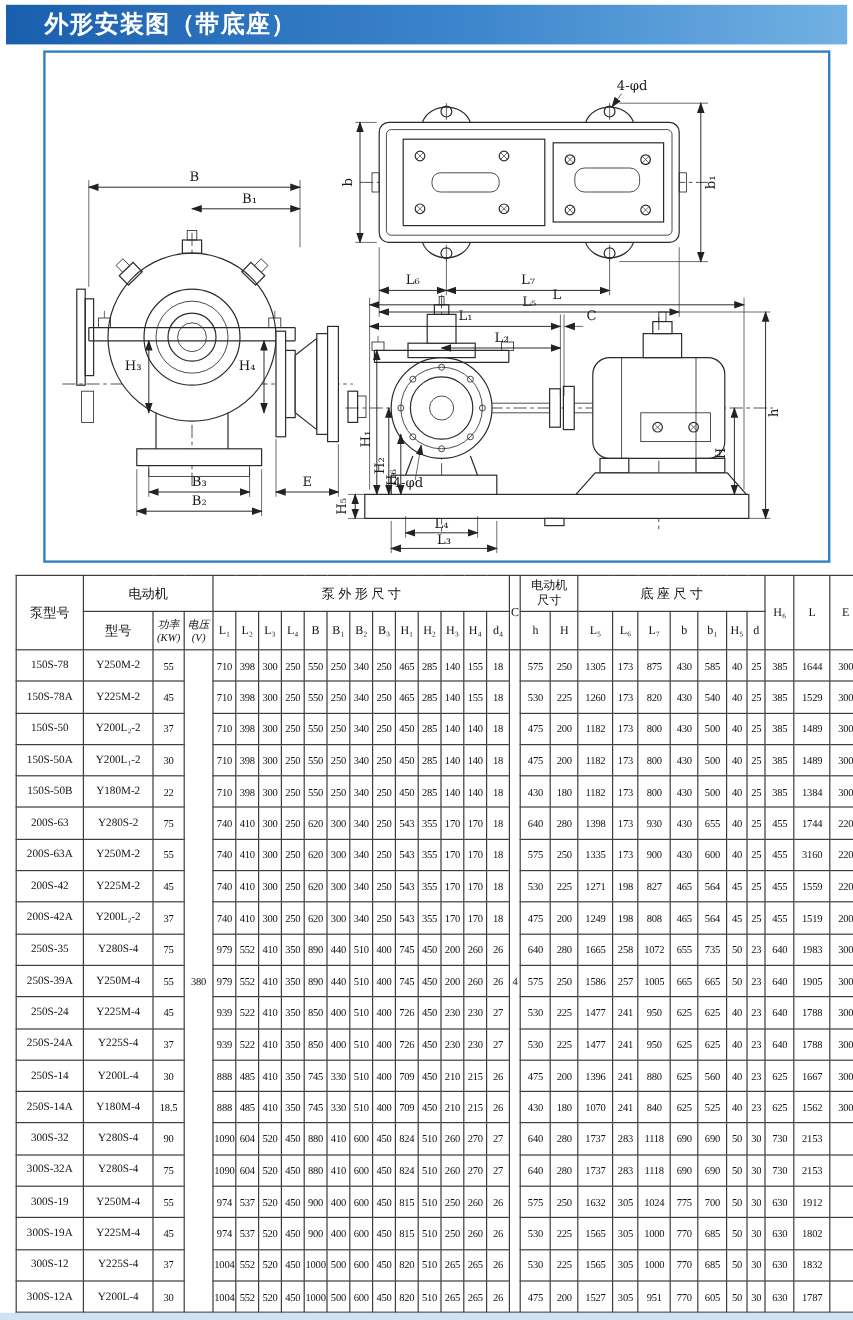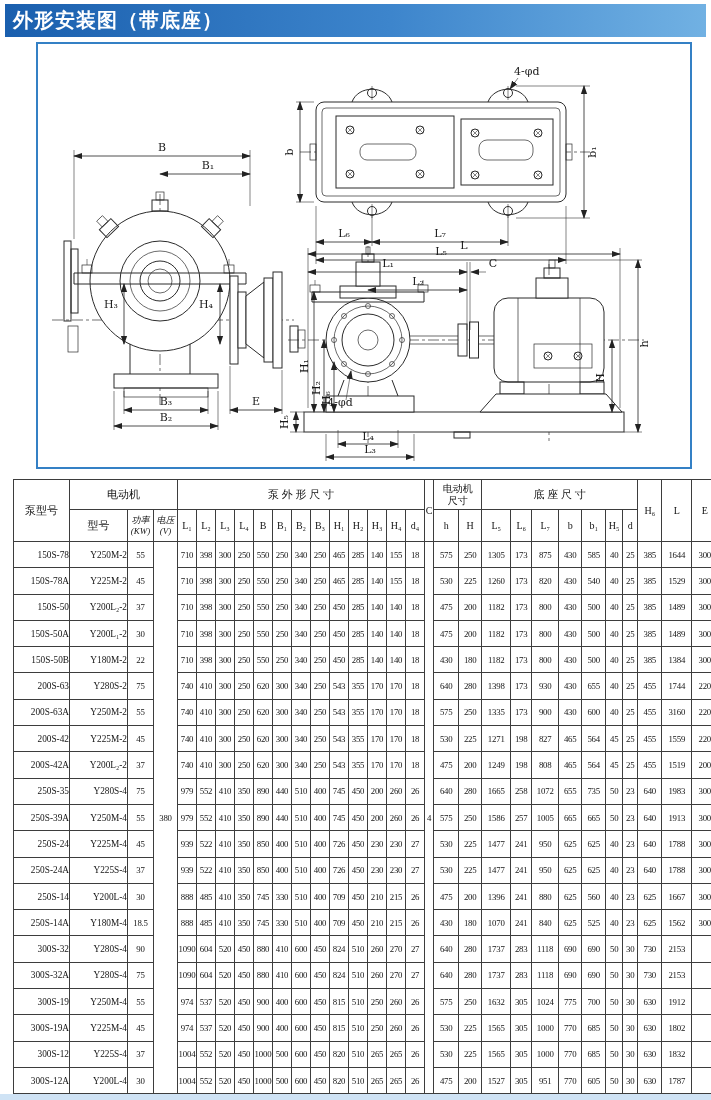--- a/index.html
+++ b/index.html
@@ -1,21 +1,21 @@
 <!DOCTYPE html>
 <html><head>
 <meta charset="utf-8">
 <style>
   html,body{margin:0;padding:0;}
   body{width:711px;height:1100px;position:relative;background:#ffffff;overflow:hidden;
        font-family:"Liberation Serif","DejaVu Serif",serif;}
   .title-bar{position:absolute;left:5px;top:4px;width:701px;height:33px;box-sizing:border-box;
        background:linear-gradient(90deg,#1a5fae 0%,#3d85cc 55%,#71b1e3 100%);
        color:#ffffff;font-family:"DejaVu Sans","Liberation Sans",sans-serif;font-weight:bold;
-       font-size:20px;line-height:33px;padding-left:8px;letter-spacing:1px;}
+       font-size:20px;line-height:33px;padding-left:32px;letter-spacing:1px;}
   .diagram-panel{position:absolute;left:36px;top:42px;width:656px;height:427px;box-sizing:border-box;
        border:2px solid #3480c5;background:#ffffff;}
   .diagram-panel svg{display:block;}
   svg text{font-family:"DejaVu Serif","Liberation Serif",serif;font-size:11px;fill:#1a1a1a;}
   .dwg{stroke:#2b2b2b;fill:none;stroke-width:1;}
   .thin{stroke-width:.7;}
   .fillw{fill:#ffffff;}
   .ext{stroke:#333;stroke-width:.6;fill:none;}
   .dim{stroke:#222;stroke-width:.8;fill:none;marker-start:url(#ar);marker-end:url(#ar);}
   .cl{stroke:#333;stroke-width:.7;fill:none;stroke-dasharray:11 3 3 3;}
@@ -24,21 +24,21 @@
   .spec-table th,.spec-table td{border:1px solid #3d3d3d;text-align:center;vertical-align:middle;
        padding:0;font-weight:normal;overflow:hidden;}
   .spec-table thead tr.gr{height:30px;}
   .spec-table thead tr.cr{height:32px;}
   .spec-table tbody tr{height:26.3px;}
   .spec-table th{font-size:11px;}
   .spec-table th.sub{font-size:10px;}
   .spec-table th.multiline{white-space:pre-line;font-size:10px;line-height:1.15;}
   .spec-table th.small{font-size:9px;font-style:italic;}
   .spec-table td{font-size:8.8px;letter-spacing:-0.2px;}
-  .spec-table td.c-model{font-size:9.3px;letter-spacing:0;text-align:right;}
+  .spec-table td.c-model{font-size:9.3px;letter-spacing:0;}
   col.w-model{width:56px}col.w-mmodel{width:58px}col.w-pow{width:26px}col.w-volt{width:24px}
   col.w-dim{width:19px}col.w-c{width:9px}col.w-h{width:25px}col.w-hh{width:23px}
   col.w-l5{width:29px}col.w-l6{width:21px}col.w-l7{width:27px}col.w-b{width:23px}
   col.w-b1{width:24px}col.w-h5{width:17px}col.w-d{width:15px}col.w-h6{width:24px}
   col.w-l{width:30px}col.w-e{width:26px}
   .bottom-strip{position:absolute;left:0;top:1094px;width:711px;height:6px;background:#cfe3f5;}
 </style>
 </head>
 <body>
 
@@ -683,21 +683,21 @@
         <td>575</td>
         <td>250</td>
         <td>1586</td>
         <td>257</td>
         <td>1005</td>
         <td>665</td>
         <td>665</td>
         <td>50</td>
         <td>23</td>
         <td>640</td>
-        <td>1913</td>
+        <td>1905</td>
         <td>300</td>
       </tr>
       <tr>
         <td class="c-model">250S-24</td>
         <td class="c-model">Y225M-4</td>
         <td>45</td>
         <td>939</td>
         <td>522</td>
         <td>410</td>
         <td>350</td>

